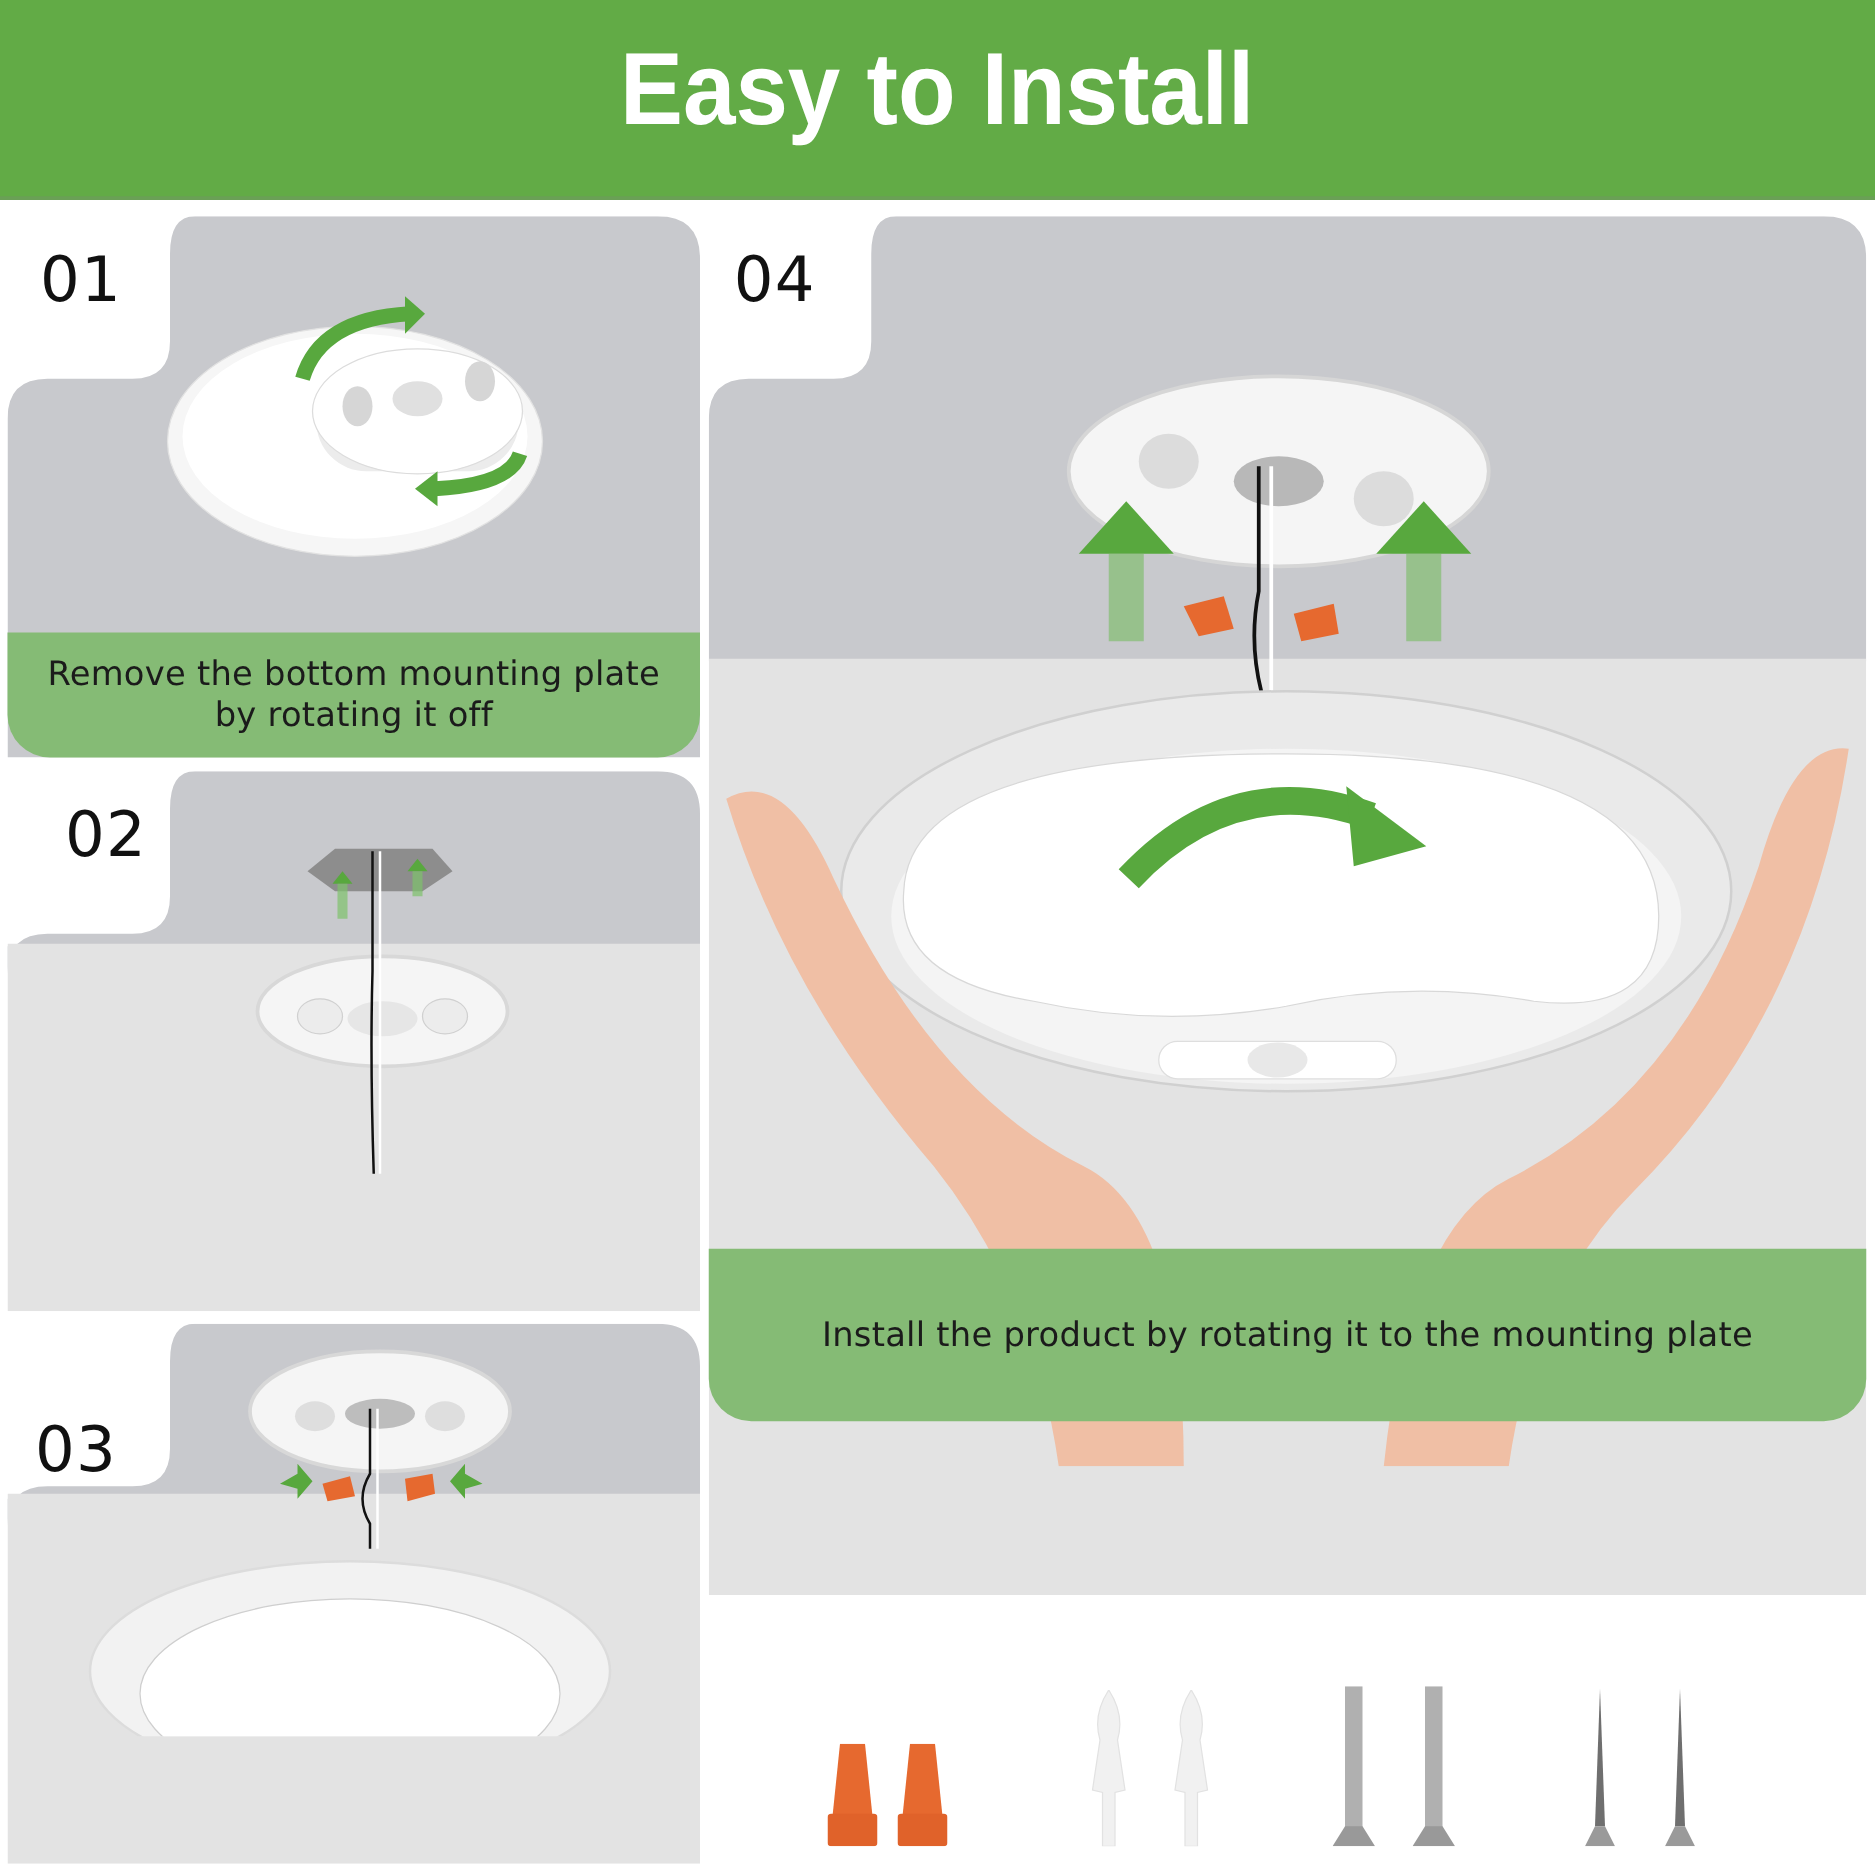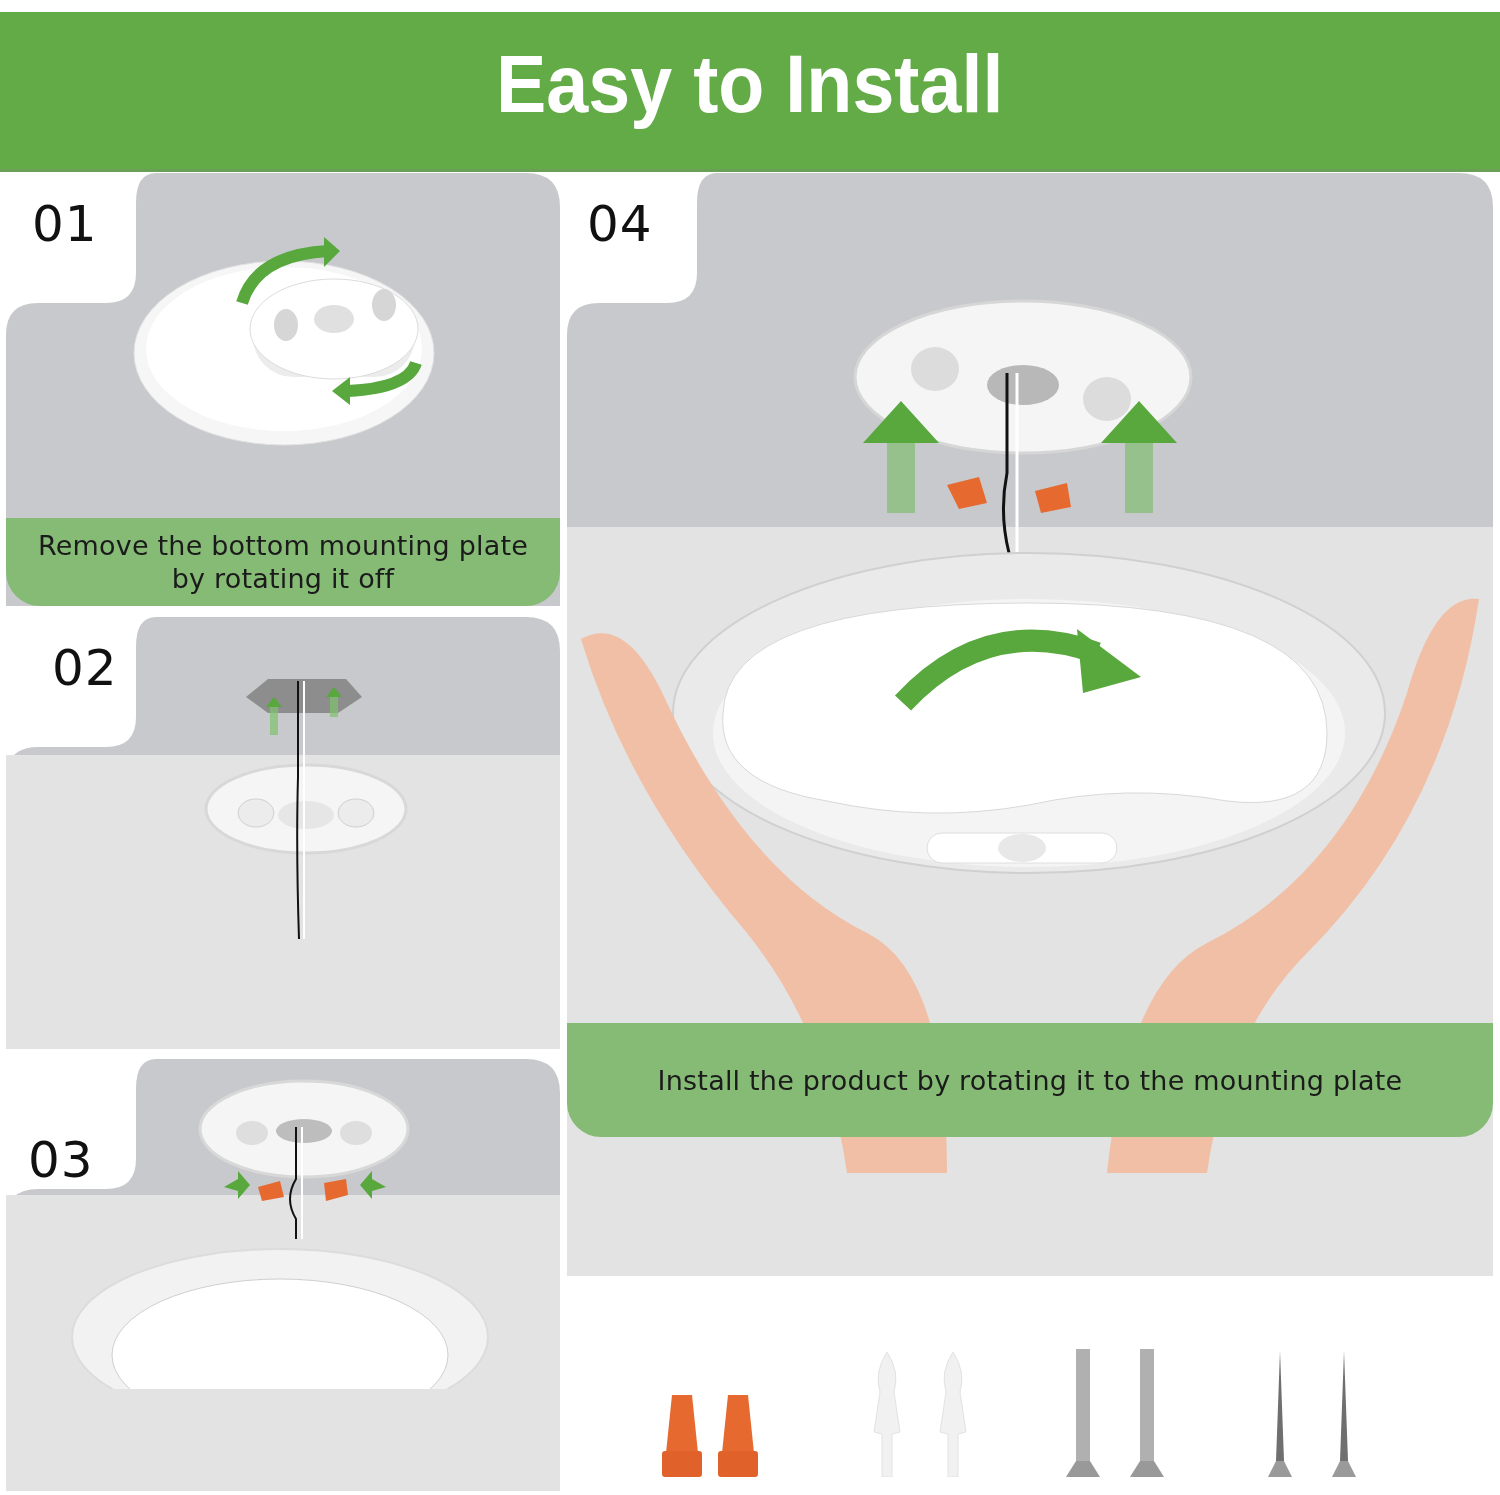--- a/index.html
+++ b/index.html
@@ -5,21 +5,21 @@
   html, body { margin: 0; padding: 0; }
   body {
     width: 1500px; height: 1495px; position: relative; overflow: hidden;
     background: #ffffff;
     font-family: "Liberation Sans", "DejaVu Sans", sans-serif;
   }
   .header {
     position: absolute; left: 0; top: 0; width: 1500px; height: 157px;
     background: #62ab46;
     border-bottom: 3px solid #6aa056;
-    display: flex; align-items: center; justify-content: center; margin-top: 12px;
+    display: flex; align-items: center; justify-content: center;
   }
   .header-title {
     color: #ffffff; font-weight: bold; font-size: 82px; letter-spacing: 0px;
     font-family: "Liberation Sans", sans-serif;
     transform: scaleX(0.92);
     margin-top: -14px;
   }
 
   
   .card { position: absolute; }
@@ -58,21 +58,21 @@
     <rect x="247" y="118" width="162" height="86" rx="40" fill="#ececec"></rect>
     <ellipse cx="328" cy="156" rx="84" ry="50" fill="#ffffff" stroke="#dcdcdc"></ellipse>
     <ellipse cx="328" cy="146" rx="20" ry="14" fill="#e0e0e0"></ellipse>
     <ellipse cx="280" cy="152" rx="12" ry="16" fill="#d6d6d6"></ellipse>
     <ellipse cx="378" cy="132" rx="12" ry="16" fill="#d6d6d6"></ellipse>
     <path d="M236,130 Q250,82 322,78" stroke="#58a83e" stroke-width="12" fill="none"></path>
     <polygon points="318,64 334,78 318,94" fill="#58a83e"></polygon>
     <path d="M410,190 Q402,215 342,218" stroke="#58a83e" stroke-width="12" fill="none"></path>
     <polygon points="344,204 326,218 344,232" fill="#58a83e"></polygon>
   </svg>
-  <div class="caption" style="height:88px; padding:0 23px;">Remove the bottom mounting plate by rotating it off</div>
+  <div class="caption" style="height:100px; padding:0 23px;">Remove the bottom mounting plate by rotating it off</div>
 </div>
 
 <div class="card" style="left:6px; top:617px; width:554px; height:432px;">
   <svg width="554" height="432">
     <path d="M150,0 H520 Q554,0 554,34 V140 H0 V162 Q0,130 32,130 H100 Q130,130 130,100 V30 Q130,0 150,0 Z" fill="#c8c9cd"></path>
     <rect x="0" y="138" width="554" height="294" fill="#e3e3e3"></rect>
     <path d="M0,160 Q0,130 32,130 H100 Q130,130 130,100" fill="none"></path>
   </svg>
   <div class="step-num" style="left:22px; top:22px;margin-left:24px;">02</div>
   <svg width="554" height="330">
@@ -144,21 +144,21 @@
     <path d="M156,540 Q160,430 462,430 Q760,430 760,560 Q760,640 660,628 Q560,610 462,632 Q360,650 260,628 Q150,610 156,540 Z" fill="#ffffff" stroke="#d8d8d8"></path>
     <rect x="360" y="660" width="190" height="30" rx="15" fill="#ffffff" stroke="#dedede"></rect>
     <ellipse cx="455" cy="675" rx="24" ry="14" fill="#e8e8e8"></ellipse>
 
     <path d="M336,530 Q420,440 530,480" stroke="#58a83e" stroke-width="22" fill="none"></path>
     <polygon points="510,456 574,504 516,520" fill="#58a83e"></polygon>
 
     <path d="M14,466 Q60,440 100,530 Q180,700 300,760 Q380,800 380,1000 H280 Q260,860 180,760 Q60,620 14,466 Z" fill="#f0bfa5"></path>
     <path d="M912,426 Q868,420 840,520 Q780,700 640,770 Q560,810 540,1000 H640 Q660,860 740,780 Q880,640 912,426 Z" fill="#f0bfa5"></path>
   </svg>
-  <div class="caption" style="height:106px; padding:4px 20px;">Install the product by rotating it to the mounting plate</div>
+  <div class="caption" style="height:106px; padding:16px 20px;">Install the product by rotating it to the mounting plate</div>
 </div>
 
 <div class="accessories">
   <div class="acc-group" style="left:62px;">
     <svg width="40" height="82">
         <polygon points="10,0 30,0 36,58 4,58" fill="#e6692f"></polygon>
         <rect x="0" y="56" width="40" height="26" rx="3" fill="#e0622a"></rect>
       </svg>
     <svg width="40" height="82">
         <polygon points="10,0 30,0 36,58 4,58" fill="#e6692f"></polygon>

